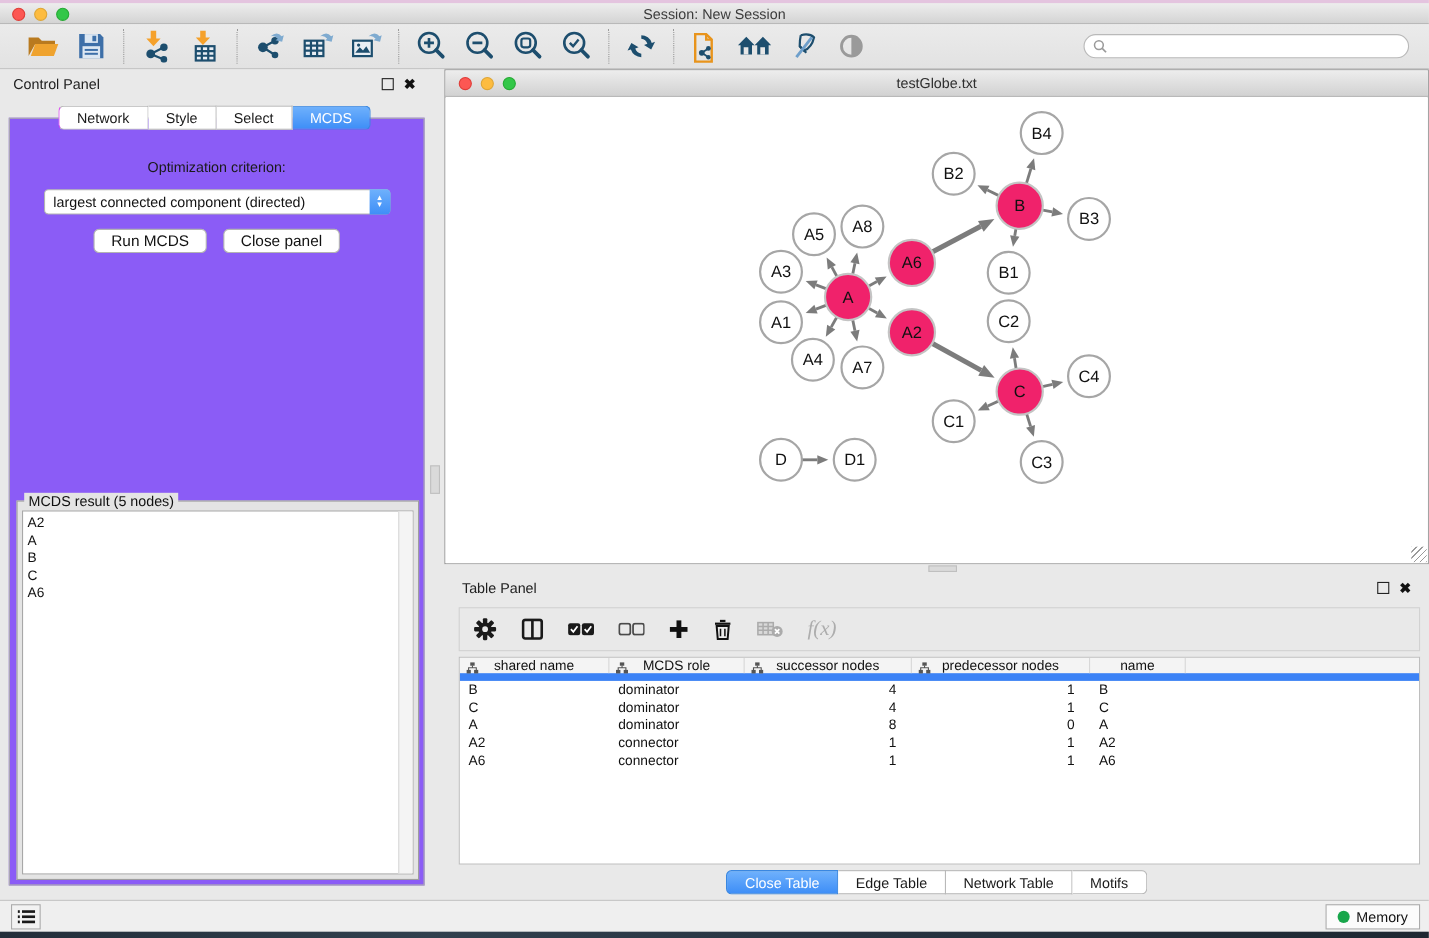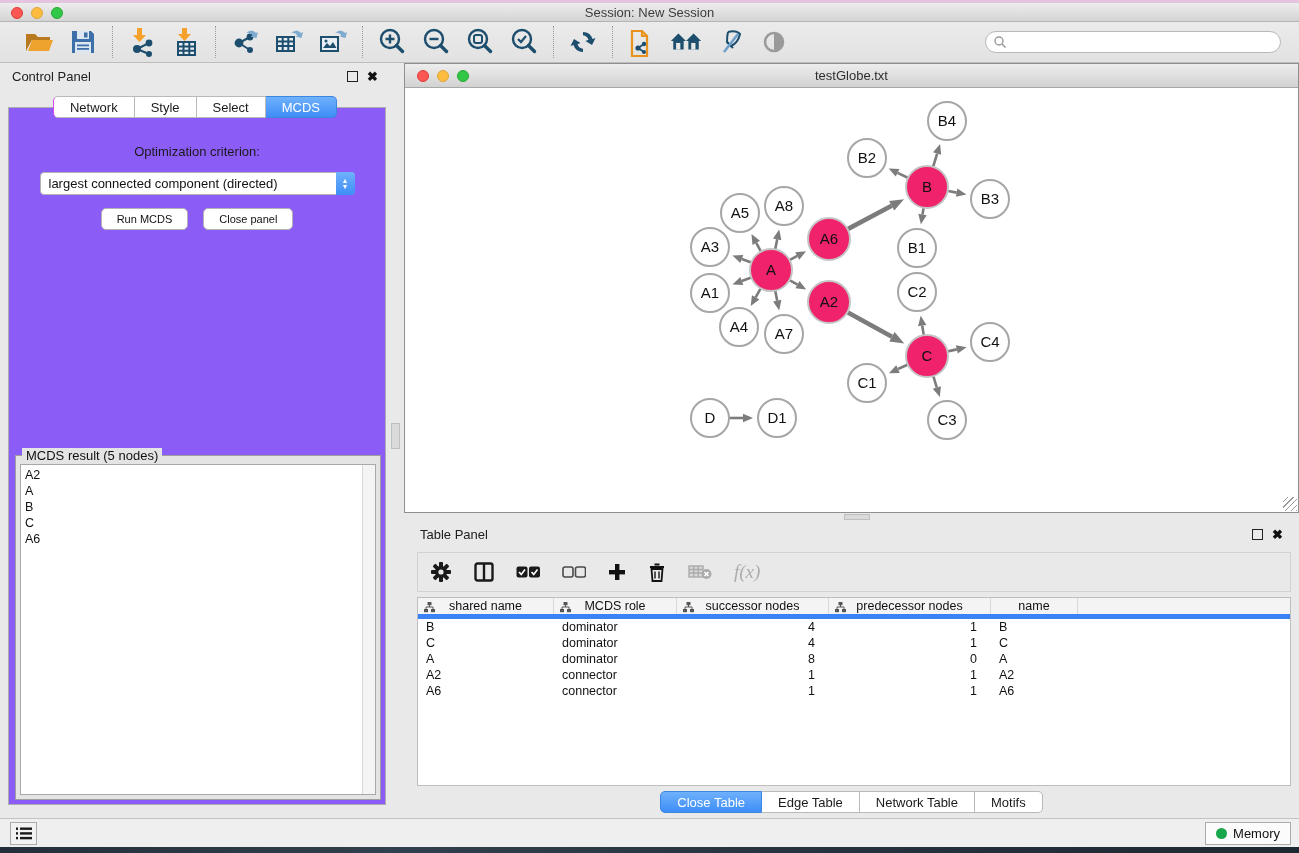--- a/index.html
+++ b/index.html
@@ -54,21 +54,21 @@
   .crit-label { text-align:center; margin-top:36px; font-size:13px; color:#1A1A1A; }
   .select-row { display:flex; justify-content:center; margin-top:13px; }
   .mac-select { width:315px; height:23px; background:#FFFFFF; border:1px solid #B3B3B3; border-radius:4px;
     display:flex; align-items:center; cursor:pointer; }
   .mac-select .sel-text { flex:1; font-size:13px; padding-left:8px; color:#111; white-space:nowrap; overflow:hidden; }
   .mac-select .stepper { width:19px; height:23px; margin:-1px; border-radius:0 4px 4px 0;
     background:linear-gradient(#6FB1FC,#3E8EF7); display:flex; flex-direction:column; align-items:center; justify-content:center; }
   .stepper span { color:#fff; font-size:7px; line-height:6px; }
   .btn-row { display:flex; justify-content:center; gap:15px; margin-top:13px; }
   .mac-btn { height:22px; padding:0 15px; background:#FFFFFF; border:1px solid #B3B3B3; border-radius:5px;
-    font-size:11px; color:#111; display:flex; align-items:center; cursor:pointer; }
+    font-size:14px; color:#111; display:flex; align-items:center; cursor:pointer; }
 
   .result-fieldset { position:absolute; left:6px; top:347px; width:366px; height:345px;
     border:1px solid #9E9E9E; background:#E4E4E4; }
   .result-legend { position:absolute; left:6px; top:-8px; background:#E4E4E4; padding:0 4px; font-size:13px; color:#111; }
   .result-list { position:absolute; left:4px; top:8px; right:4px; bottom:4px; background:#FFFFFF; border:1px solid #A8A8A8; }
   .scroll-track { position:absolute; right:0; top:0; bottom:0; width:13px; background:#F4F4F4; border-left:1px solid #D8D8D8; }
   .result-items { padding:2px 4px; }
   .result-item { font-size:12.5px; line-height:16px; color:#111; }
 
   
@@ -95,21 +95,21 @@
 
   
   .table-panel { position:absolute; left:404px; top:458px; width:895px; height:297px; }
   .tp-toolbar { position:absolute; left:13px; top:31px; width:874px; height:40px;
     background:#E9E9E9; border:1px solid #D2D2D2; display:flex; align-items:center; gap:22px; padding-left:12px; }
   .tp-btn { display:flex; align-items:flex-start; justify-content:center; cursor:pointer; }
   .fx-label { font-family:"Liberation Serif", serif; font-style:italic; font-size:19px; color:#ADADAD; }
 
   .data-table { position:absolute; left:13px; top:76px; width:874px; height:189px;
     background:#FFFFFF; border:1px solid #BEBEBE; overflow:hidden; }
-  .dt-header { display:flex; height:21px; background:#F4F4F4; border-bottom:5px solid #3b82f6; }
+  .dt-header { display:flex; height:21px; background:#F4F4F4; border-bottom:7px solid #3b82f6; }
   .dt-hcell { position:relative; display:flex; align-items:center; justify-content:center;
     font-size:12.5px; color:#111; border-right:1px solid #D8D8D8; }
   .dt-hcell .hicon { position:absolute; left:6px; top:4px; }
   .dt-row { display:flex; height:16px; align-items:center; }
   .dt-cell { font-size:12.5px; color:#111; overflow:hidden; white-space:nowrap; }
 
   .bottom-tabs { position:absolute; left:0; top:270px; width:895px; display:flex; justify-content:center; }
 
   
   .status-bar { position:absolute; left:0; top:818px; width:1299px; height:29px;

